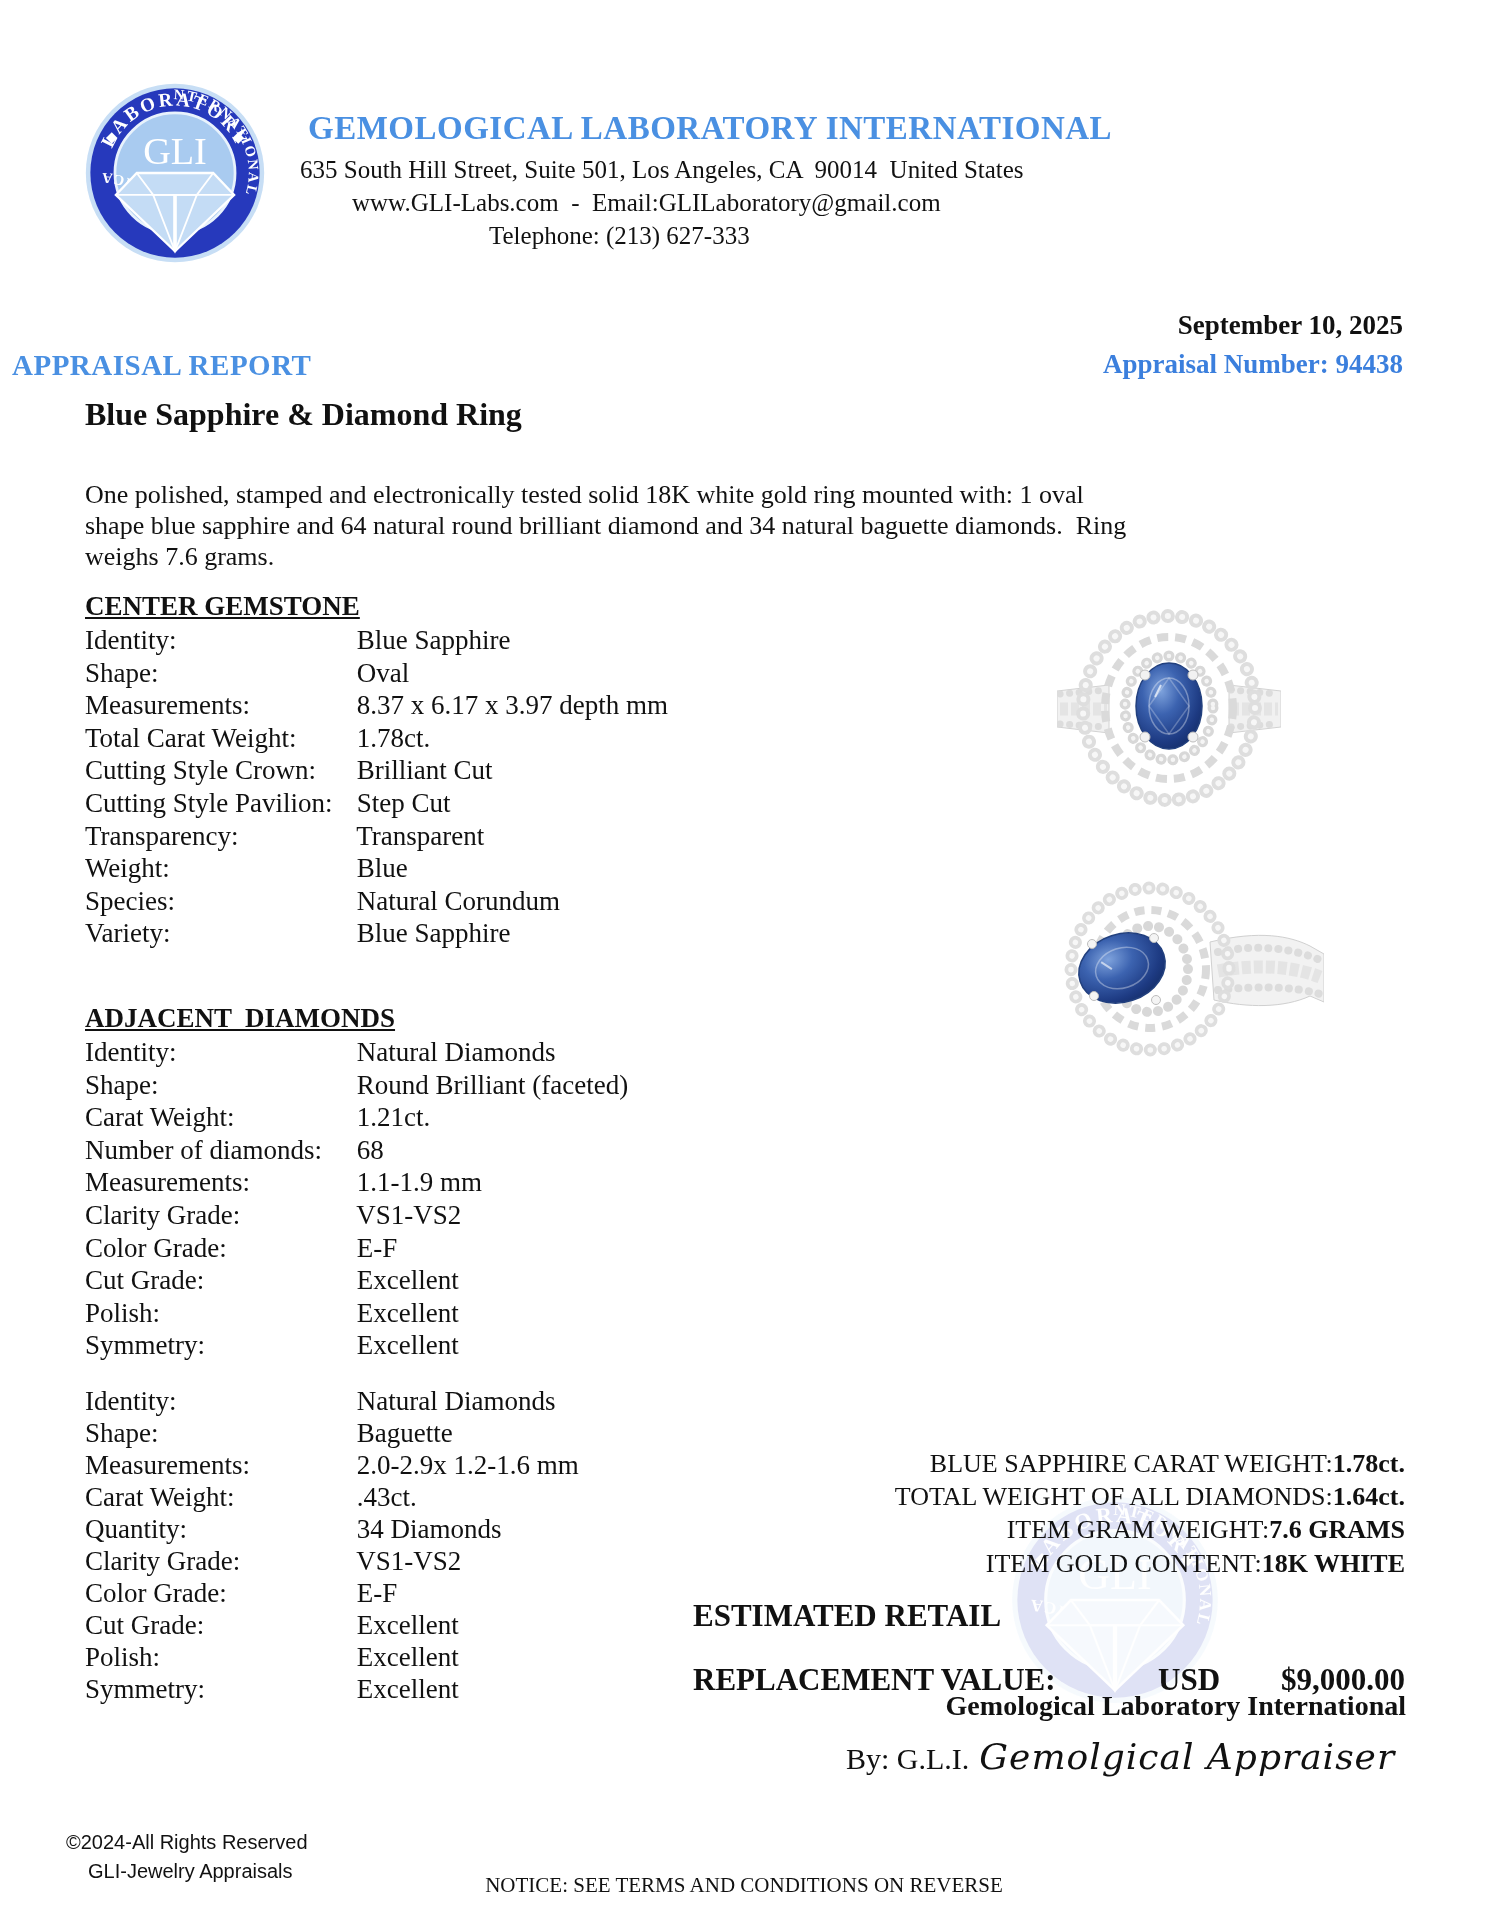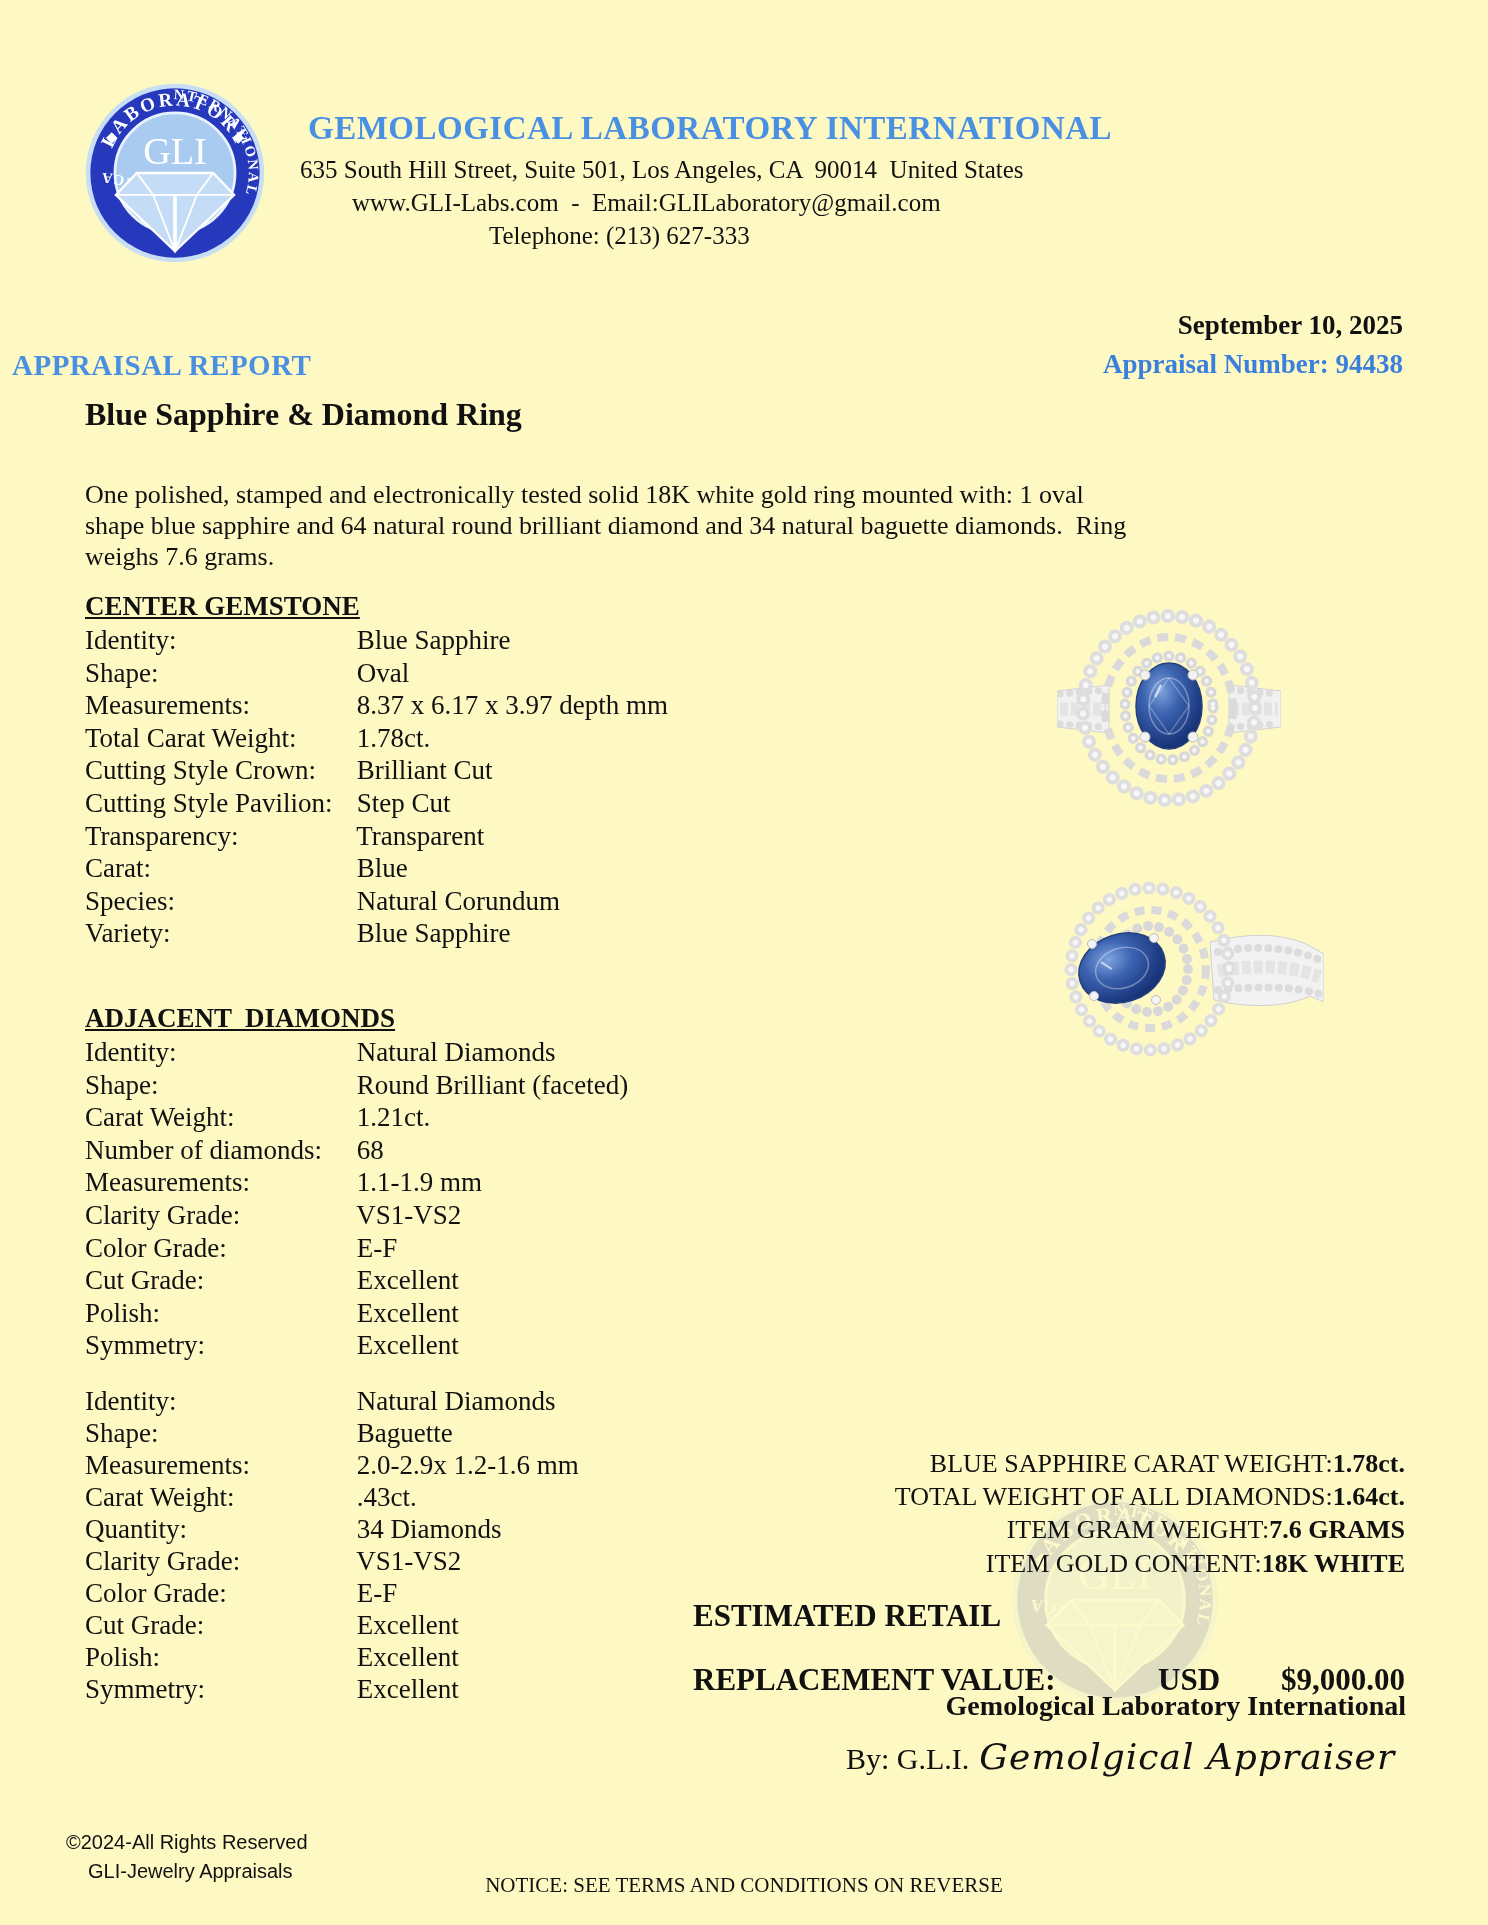--- a/index.html
+++ b/index.html
@@ -1,19 +1,19 @@
 <!DOCTYPE html>
 <html><head>
 <meta charset="utf-8">
 <style>
   * { margin:0; padding:0; box-sizing:border-box; }
   html,body { background:#888; }
   .page {
     position:relative; width:1488px; height:1925px; margin:0 auto;
-    background:#fef9c3; overflow:hidden;
+    background:#ffffff; overflow:hidden;
     font-family:"Liberation Serif", serif; color:#111;
   }
   .abs { position:absolute; }
   .prewrap { white-space:pre-wrap; }
 
   
   .logo { left:84px; top:82px; width:182px; height:182px; }
   .org-name {
     left:308px; top:110px; font-size:33px; font-weight:bold;
     color:#4a90e2; letter-spacing:0.5px;
@@ -136,21 +136,21 @@
 
   <div class="abs spec sec-center">
     <div class="heading">CENTER GEMSTONE</div>
     <div class="row"><span class="lbl">Identity:</span> <span>Blue Sapphire</span></div>
     <div class="row"><span class="lbl">Shape:</span> <span>Oval</span></div>
     <div class="row"><span class="lbl">Measurements:</span> <span>8.37 x 6.17 x 3.97 depth mm</span></div>
     <div class="row"><span class="lbl">Total Carat Weight:</span> <span>1.78ct.</span></div>
     <div class="row"><span class="lbl">Cutting Style Crown:</span> <span>Brilliant Cut</span></div>
     <div class="row"><span class="lbl">Cutting Style Pavilion:</span> <span>Step Cut</span></div>
     <div class="row"><span class="lbl">Transparency:</span> <span>Transparent</span></div>
-    <div class="row"><span class="lbl">Carat:</span> <span>Blue</span></div>
+    <div class="row"><span class="lbl">Weight:</span> <span>Blue</span></div>
     <div class="row"><span class="lbl">Species:</span> <span>Natural Corundum</span></div>
     <div class="row"><span class="lbl">Variety:</span> <span>Blue Sapphire</span></div>
   </div>
 
   <div class="abs spec sec-round">
     <div class="heading">ADJACENT  DIAMONDS</div>
     <div class="row"><span class="lbl">Identity:</span> <span>Natural Diamonds</span></div>
     <div class="row"><span class="lbl">Shape:</span> <span>Round Brilliant (faceted)</span></div>
     <div class="row"><span class="lbl">Carat Weight:</span> <span>1.21ct.</span></div>
     <div class="row"><span class="lbl">Number of diamonds:</span> <span>68</span></div>

